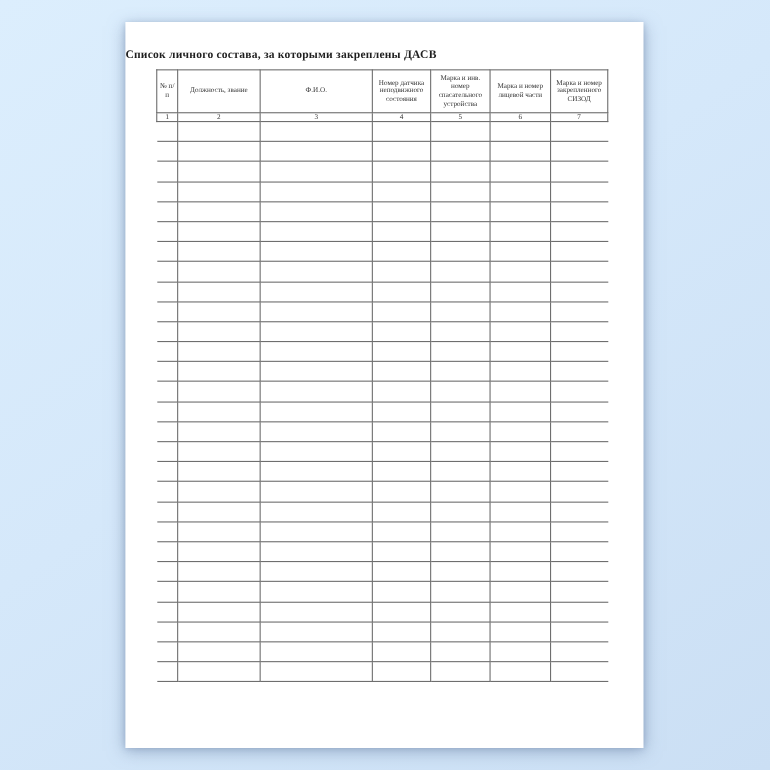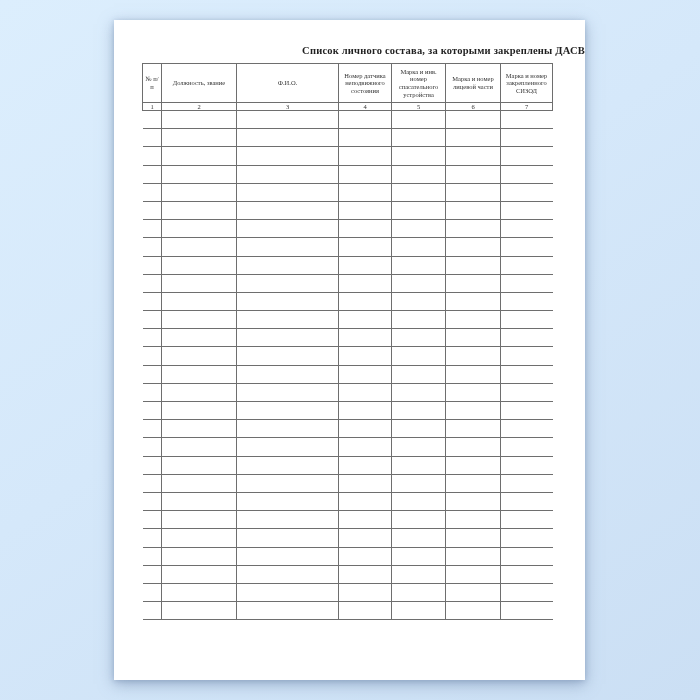--- a/index.html
+++ b/index.html
@@ -13,21 +13,21 @@
     font-family:"Liberation Serif", serif;
     color:var(--ink);
   }
   .page{
     position:absolute; left:114px; top:20px; width:471px; height:660px;
     background:var(--page);
     box-shadow:0 4px 14px rgba(105,130,165,.55), 0 1px 5px rgba(105,130,165,.35);
   }
   .doc-title{
     margin-top:24px;
-    text-align:right;
+    text-align:left;
     font-size:10.5px; line-height:13px; font-weight:bold;
     letter-spacing:.2px;
     color:#1f1f1f;
   }
   table.roster{
     border-collapse:collapse; table-layout:fixed;
     width:410px; margin:6px 0 0 28px;
   }
   .c0{width:19px}.c1{width:75px}.c2{width:102px}.c3{width:53px}
   .c4{width:54px}.c5{width:55px}.c6{width:52px}

